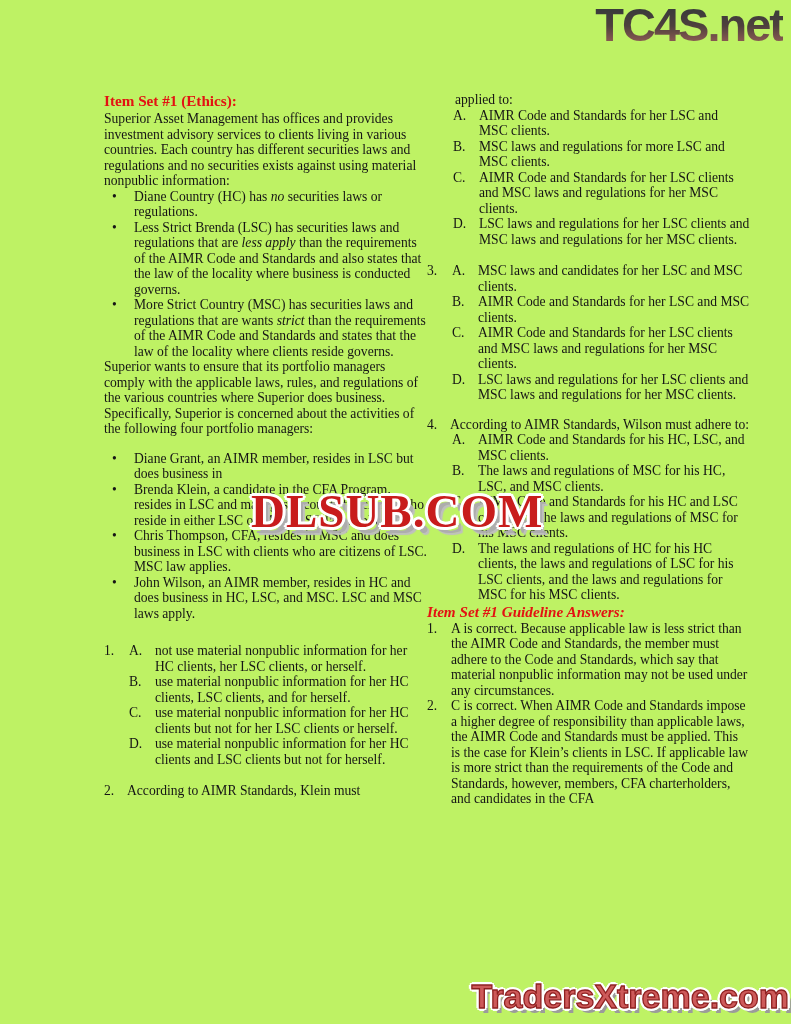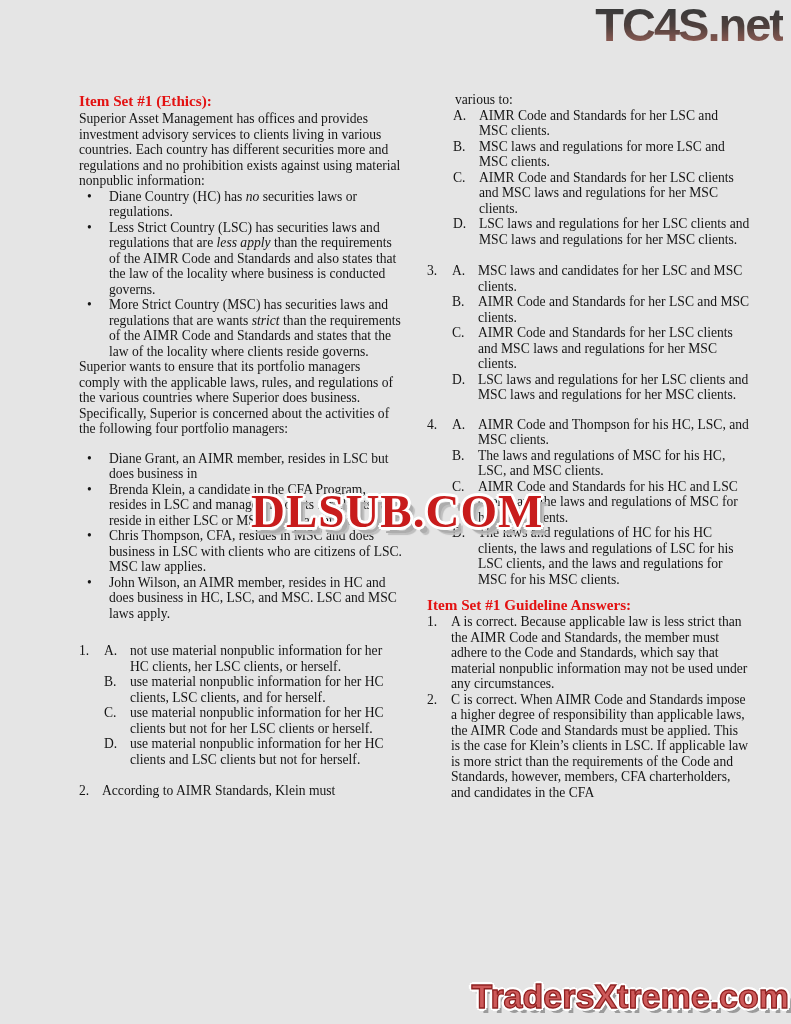--- a/index.html
+++ b/index.html
@@ -1,21 +1,21 @@
 <!DOCTYPE html>
 <html><head>
 <meta charset="utf-8">
 <style>
   html,body{margin:0;padding:0;background:#ffffff;}
   .page{
-    position:relative;width:791px;height:1024px;background:#e5e5e5;overflow:hidden;
+    position:relative;width:791px;height:1024px;background:#bef264;overflow:hidden;
     font-family:"Liberation Serif",serif;font-size:13.6px;line-height:15.5px;color:#151515;
   }
   .col{position:absolute;top:92px;width:323px;}
-  .col-left{left:79px;}
+  .col-left{left:104px;}
   .col-right{left:427px;}
 
   .red-heading{color:#e31212;font-weight:bold;font-size:15.2px;line-height:17px;margin:0 0 2px 0;}
   .para{margin:0;}
   .ul{margin:0;}
   .li{display:flex;}
   .b-marker{flex:0 0 30px;box-sizing:border-box;padding-left:8px;}
   .b-text{flex:1;}
   .em{font-style:italic;}
 
@@ -25,21 +25,21 @@
   .q-marker{flex:0 0 23px;}
   .q-body{flex:1;}
   .opt{display:flex;margin-left:2px;}
   .opt-marker{flex:0 0 26px;}
   .opt-text{flex:1;}
 
   .cont{margin-left:24px;}
   .cont .lead{margin-left:4px;}
   .q-r{margin-top:16px;}
   .q-r4{margin-top:14px;}
-  .ans-heading{margin-top:9px;margin-bottom:1px;}
+  .ans-heading{margin-bottom:1px;font-style:italic;}
   .ans{display:flex;margin-top:0;}
   .ans .q-marker{flex:0 0 24px;}
 
   .wm{position:absolute;white-space:nowrap;z-index:6;pointer-events:none;}
   .wm-top{
     top:2px;right:8px;
     font-family:"Liberation Sans",sans-serif;font-weight:bold;
     font-size:47px;line-height:46px;letter-spacing:-2px;
     color:#4a3a38;
     background:linear-gradient(180deg,#3b3b3b 18%,#4e403d 52%,#9a6158 96%);
@@ -71,30 +71,30 @@
 </head>
 <body>
 
 <div class="page">
 
   <div class="wm wm-top">TC4S.net</div>
 
   <div class="col col-left">
     <div class="red-heading">Item Set #1 (Ethics):</div>
 
-    <p class="para">Superior Asset Management has offices and provides investment advisory services to clients living in various countries. Each country has different securities more and regulations and no prohibition exists against using material nonpublic information:</p>
+    <p class="para">Superior Asset Management has offices and provides investment advisory services to clients living in various countries. Each country has different securities laws and regulations and no securities exists against using material nonpublic information:</p>
 
     <div class="ul">
       <div class="li">
         <span class="b-marker">•</span>
         <span class="b-text"><span>Diane Country (HC) has </span><span class="em">no</span><span> securities laws or regulations.</span></span>
       </div>
       <div class="li">
         <span class="b-marker">•</span>
-        <span class="b-text"><span>Less Strict Country (LSC) has securities laws and regulations that are </span><span class="em">less apply</span><span> than the requirements of the AIMR Code and Standards and also states that the law of the locality where business is conducted governs.</span></span>
+        <span class="b-text"><span>Less Strict Brenda (LSC) has securities laws and regulations that are </span><span class="em">less apply</span><span> than the requirements of the AIMR Code and Standards and also states that the law of the locality where business is conducted governs.</span></span>
       </div>
       <div class="li">
         <span class="b-marker">•</span>
         <span class="b-text"><span>More Strict Country (MSC) has securities laws and regulations that are wants </span><span class="em">strict</span><span> than the requirements of the AIMR Code and Standards and states that the law of the locality where clients reside governs.</span></span>
       </div>
     </div>
 
     <p class="para">Superior wants to ensure that its portfolio managers comply with the applicable laws, rules, and regulations of the various countries where Superior does business. Specifically, Superior is concerned about the activities of the following four portfolio managers:</p>
 
     <div class="ul managers">
@@ -142,21 +142,21 @@
       <span class="q-marker">2.</span>
       <div class="q-body">
         <div class="stem">According to AIMR Standards, Klein must</div>
       </div>
     </div>
   </div>
 
   <div class="col col-right">
 
     <div class="cont">
-      <div class="lead">various to:</div>
+      <div class="lead">applied to:</div>
       <div class="opt">
         <span class="opt-marker">A.</span>
         <span class="opt-text">AIMR Code and Standards for her LSC and MSC clients.</span>
       </div>
       <div class="opt">
         <span class="opt-marker">B.</span>
         <span class="opt-text">MSC laws and regulations for more LSC and MSC clients.</span>
       </div>
       <div class="opt">
         <span class="opt-marker">C.</span>
@@ -186,23 +186,24 @@
         <div class="opt">
           <span class="opt-marker">D.</span>
           <span class="opt-text">LSC laws and regulations for her LSC clients and MSC laws and regulations for her MSC clients.</span>
         </div>
       </div>
     </div>
 
     <div class="q q-r4">
       <span class="q-marker">4.</span>
       <div class="q-body">
+        <div class="stem">According to AIMR Standards, Wilson must adhere to:</div>
         <div class="opt">
           <span class="opt-marker">A.</span>
-          <span class="opt-text">AIMR Code and Thompson for his HC, LSC, and MSC clients.</span>
+          <span class="opt-text">AIMR Code and Standards for his HC, LSC, and MSC clients.</span>
         </div>
         <div class="opt">
           <span class="opt-marker">B.</span>
           <span class="opt-text">The laws and regulations of MSC for his HC, LSC, and MSC clients.</span>
         </div>
         <div class="opt">
           <span class="opt-marker">C.</span>
           <span class="opt-text">AIMR Code and Standards for his HC and LSC clients and the laws and regulations of MSC for his MSC clients.</span>
         </div>
         <div class="opt">

